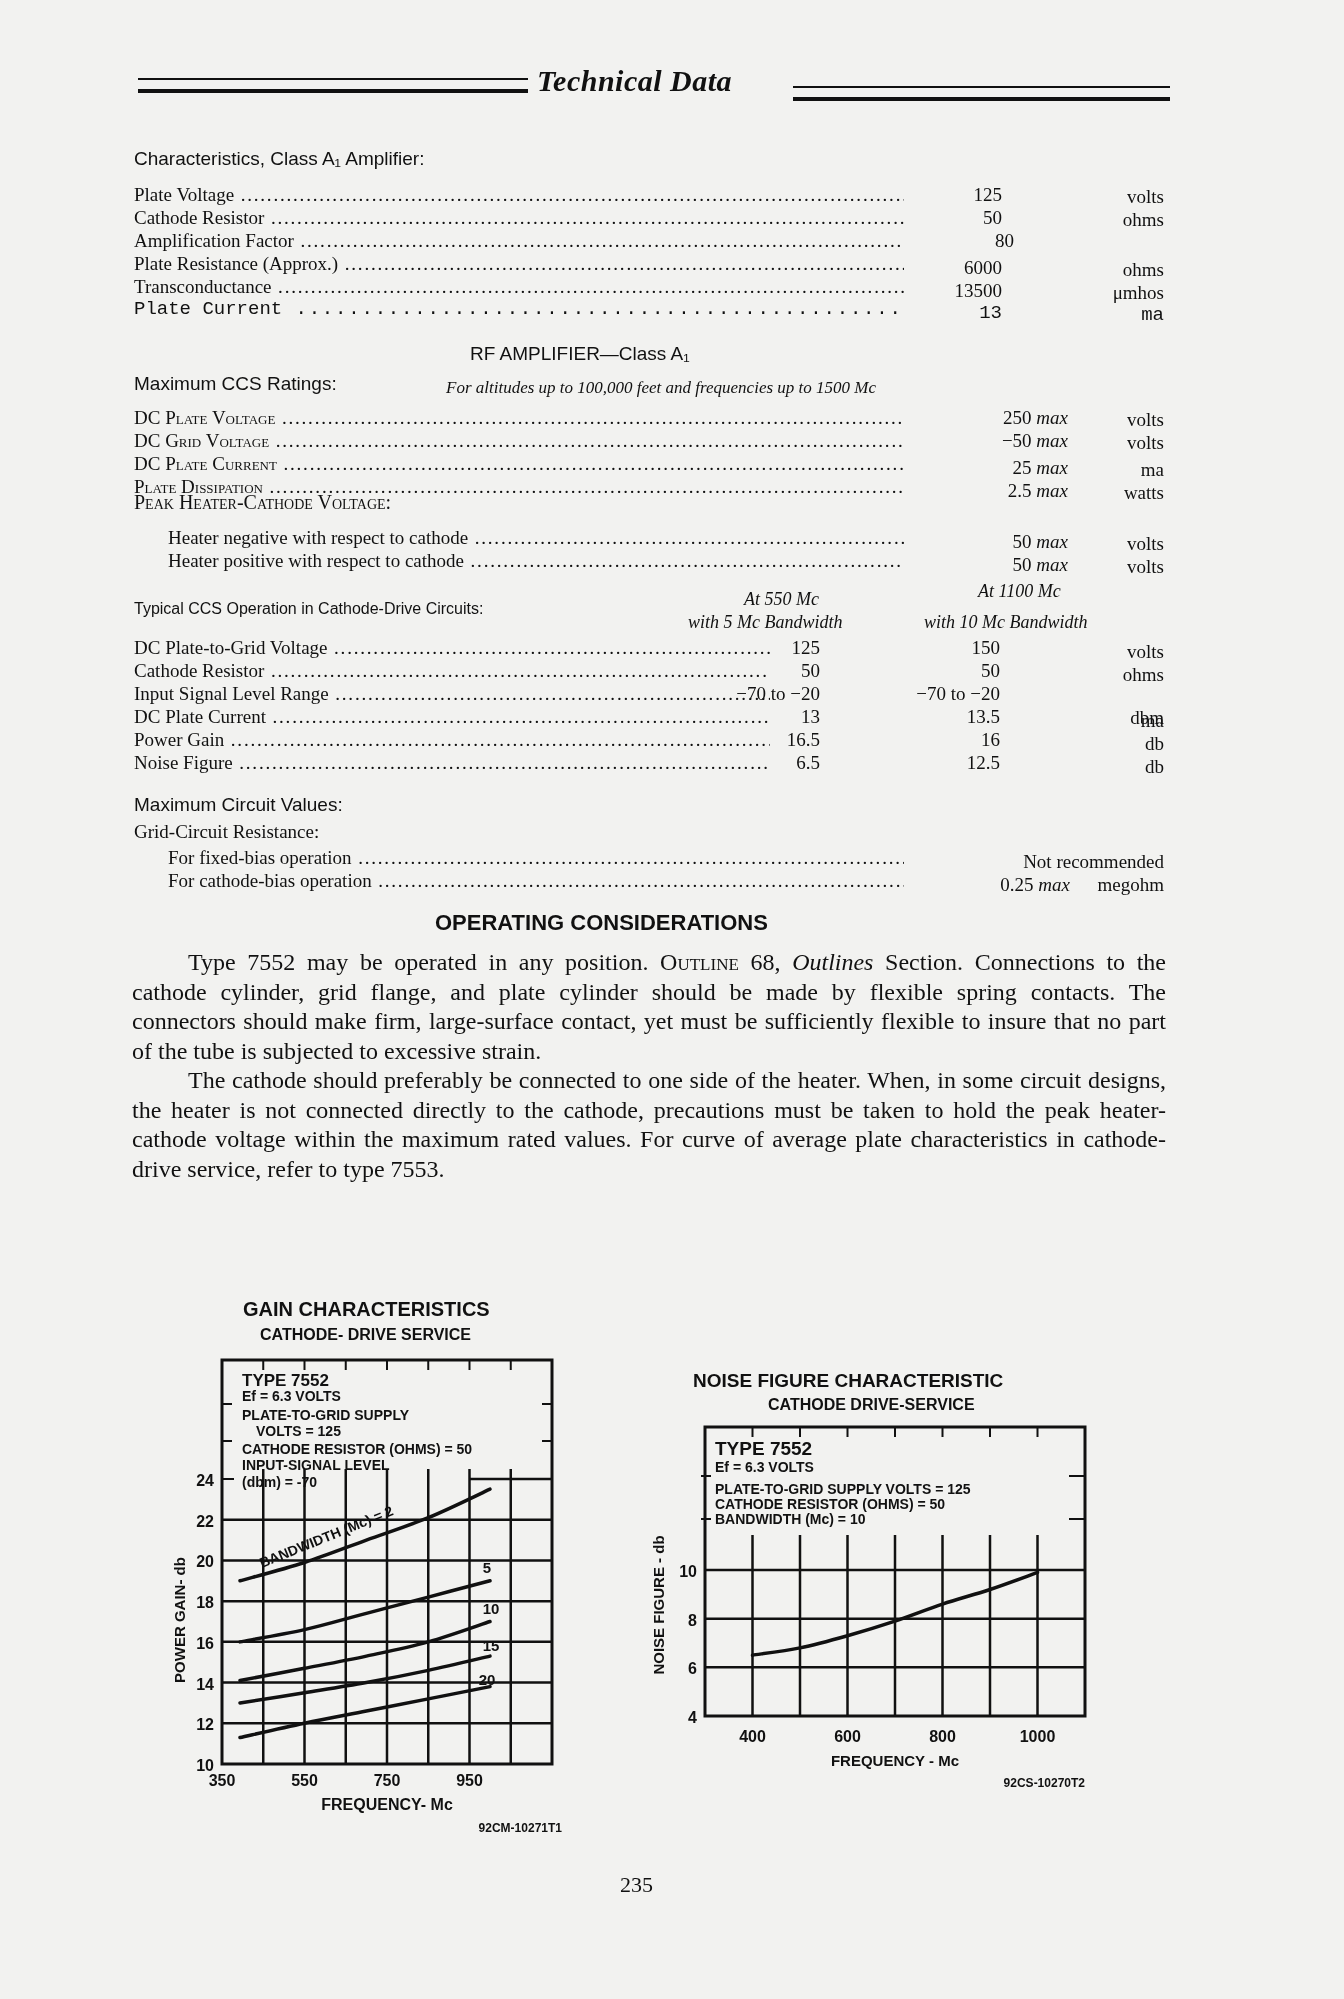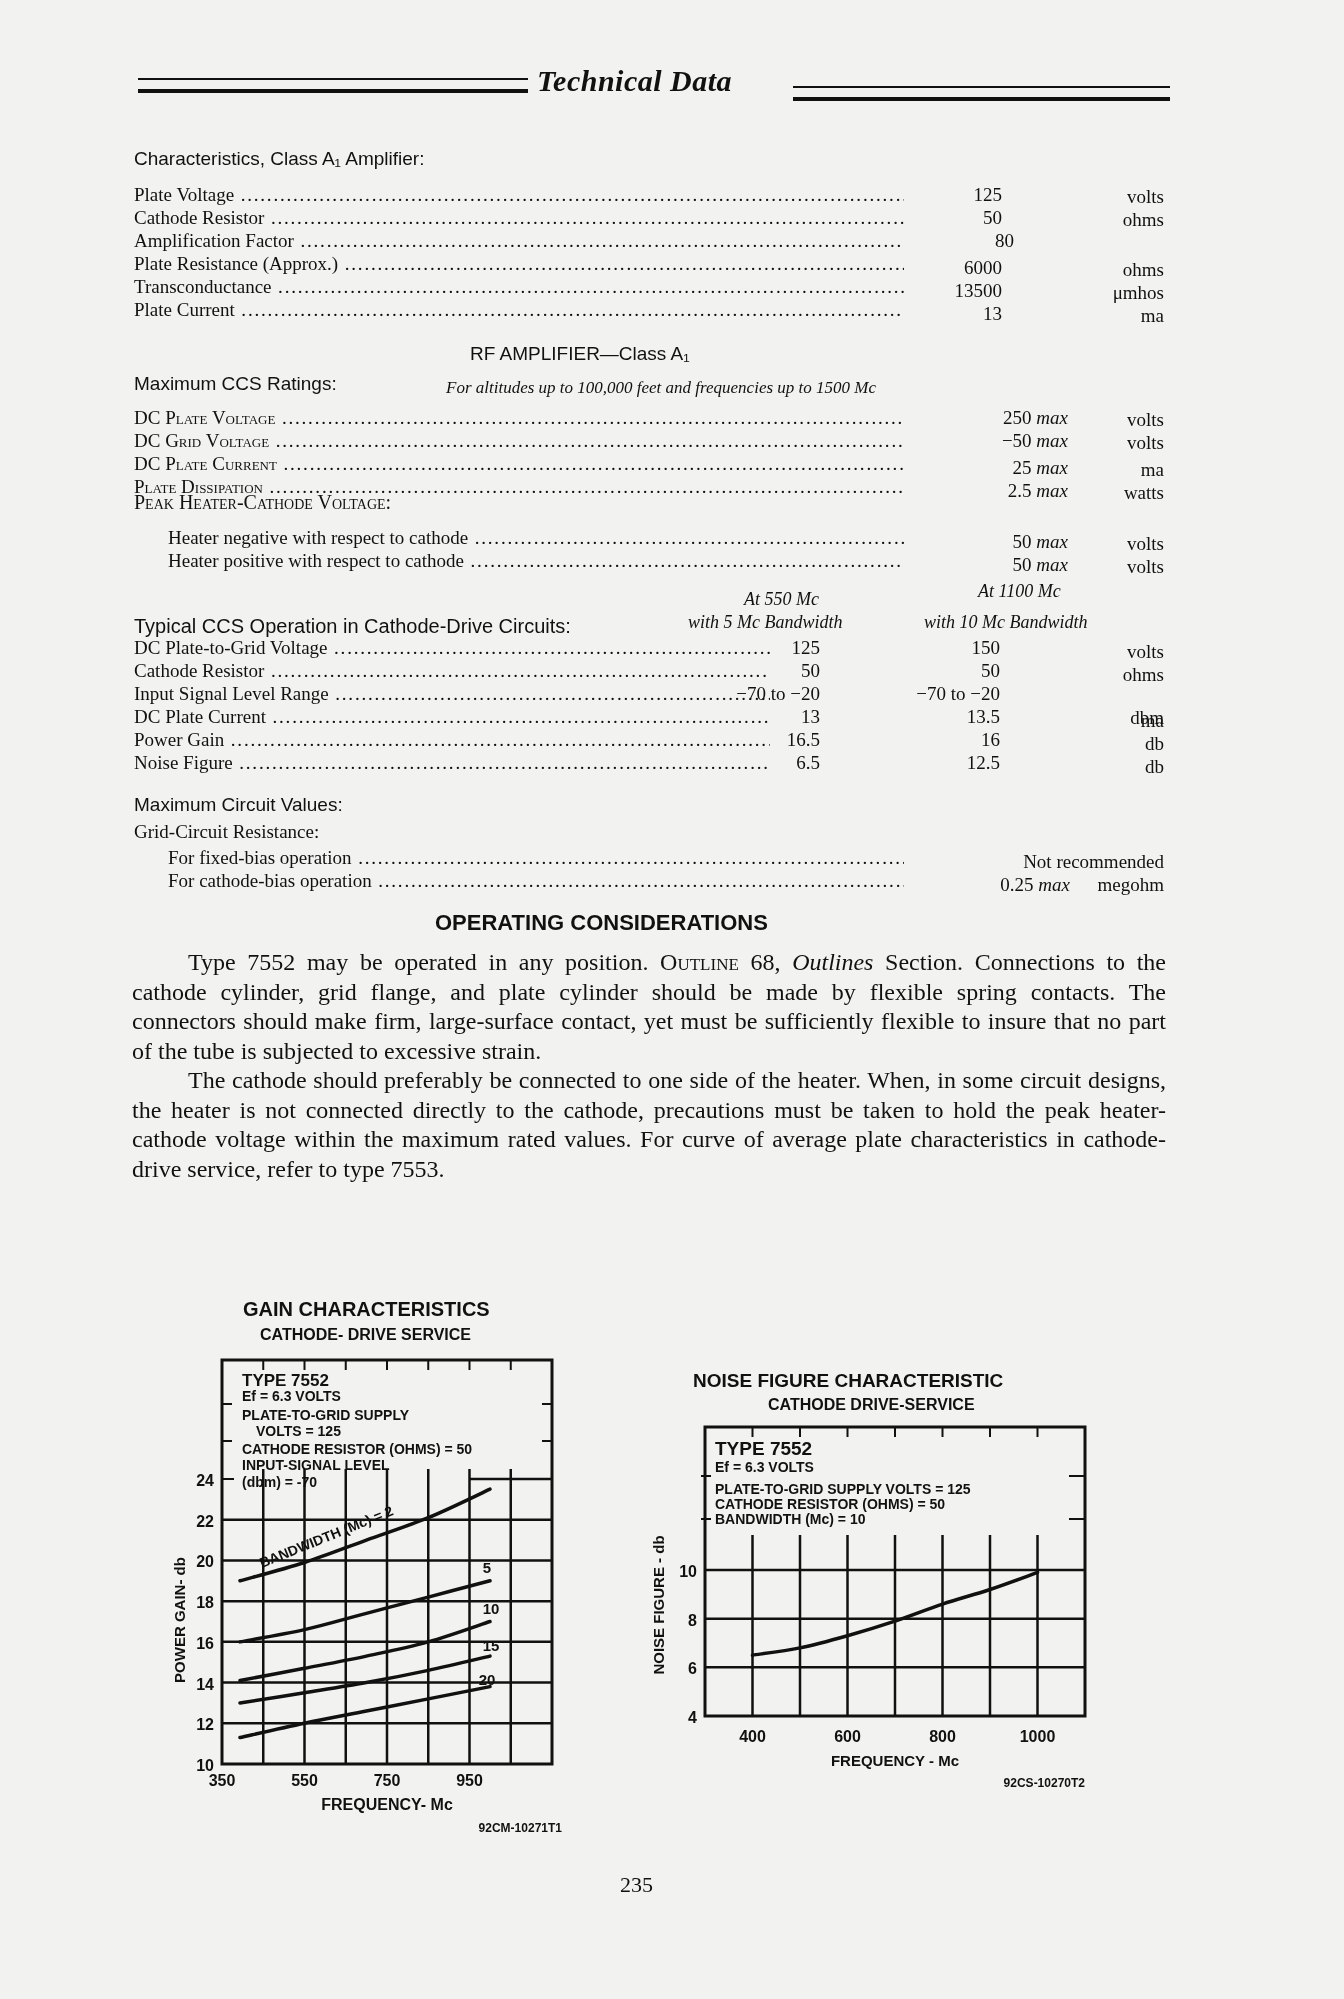--- a/index.html
+++ b/index.html
@@ -56,21 +56,21 @@
     <div class="row" style="top: 252px;">
       <span class="lbl">Plate Resistance (Approx.)</span>
       <span class="val" style="right: 162px; top: 4px;">6000</span>
       <span class="unit" style="top: 6px;">ohms</span>
     </div>
     <div class="row" style="top: 275px;">
       <span class="lbl">Transconductance</span>
       <span class="val" style="right: 162px; top: 4px;">13500</span>
       <span class="unit" style="top: 6px;">μmhos</span>
     </div>
-    <div class="row" style="top: 298px;">
+    <div class="row" style="top: 298px; font-family: Liberation Mono, monospace;">
       <span class="lbl">Plate Current</span>
       <span class="val" style="right: 162px; top: 4px;">13</span>
       <span class="unit" style="top: 6px;">ma</span>
     </div>
   </div>
 
 <div class="abs sans-h" style="left:470px; top:343px;">RF AMPLIFIER—Class A₁</div>
 <div class="abs sans-h" style="left:134px; top:373px;">Maximum CCS Ratings:</div>
 <div class="abs it" style="left:446px; top:378px; font-size:17px; font-family:'Liberation Serif',serif;">For altitudes up to 100,000 feet and frequencies up to 1500 Mc</div>
 <div id="rf-rows">
@@ -102,21 +102,21 @@
       <span class="val" style="right: 96px; top: 4px;">50<span class="it"> max</span></span>
       <span class="unit" style="top: 6px;">volts</span>
     </div>
     <div class="row" style="top: 549px;">
       <span class="lbl indent">Heater positive with respect to cathode</span>
       <span class="val" style="right: 96px; top: 4px;">50<span class="it"> max</span></span>
       <span class="unit" style="top: 6px;">volts</span>
     </div>
   </div>
 
-<div class="abs sans-h" style="left:134px; top:600px; font-size:20px;margin-top:15px;">Typical CCS Operation in Cathode-Drive Circuits:</div>
+<div class="abs sans-h" style="left:134px; top:600px; font-size:16px;">Typical CCS Operation in Cathode-Drive Circuits:</div>
 <div class="abs it" style="left:744px; top:589px; font-size:18px; font-family:'Liberation Serif',serif;text-align:center;">At 550 Mc</div>
 <div class="abs it" style="left:688px; top:612px; font-size:18px; font-family:'Liberation Serif',serif;">with 5 Mc Bandwidth</div>
 <div class="abs it" style="left:978px; top:581px; font-size:18px; font-family:Liberation Serif, serif;">At 1100 Mc</div>
 <div class="abs it" style="left:924px; top:612px; font-size:18px; font-family:'Liberation Serif',serif;text-align:center;">with 10 Mc Bandwidth</div>
 <div id="typ-rows">
     <div class="row" style="top: 636px;">
       <span class="lbl2">DC Plate-to-Grid Voltage</span>
       <span class="c1">125</span>
       <span class="c2">150</span>
       <span class="unit" style="top: 4px;">volts</span>

